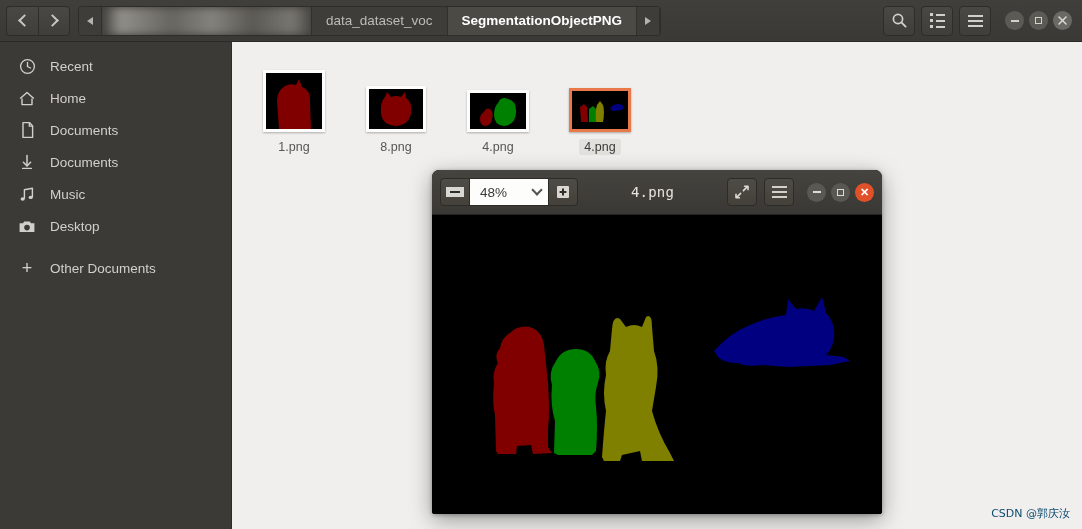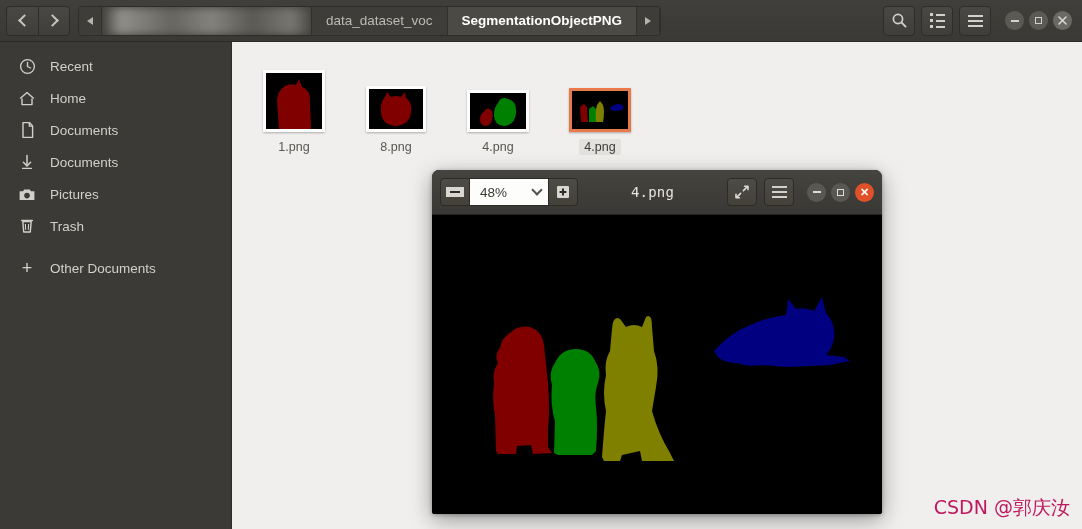--- a/index.html
+++ b/index.html
@@ -150,21 +150,21 @@
   }
   .v-wc .wcc.close { background: #e0512a; }
   .v-wc .wcc .minus { width: 8px; height: 2px; background: #dedcd7; display: block; }
   .v-wc .wcc .square { width: 7px; height: 7px; border: 1.5px solid #dedcd7; display: block; }
   .v-wc .wcc .xx { color: #fff; font-size: 11px; line-height: 1; font-weight: bold; }
   .v-canvas { width: 450px; height: 299px; background: #000; position: relative; }
   .v-canvas svg { display: block; }
 
   .watermark {
     position: absolute; right: 12px; bottom: 8px;
-    font-size: 19px; color: #be185d; font-family: "DejaVu Sans", sans-serif;
+    font-size: 11px; color: #0c4a6e; font-family: "DejaVu Sans", sans-serif;
   }
   .hamb { display: flex; flex-direction: column; gap: 3px; }
   .hamb i { display: block; width: 15px; height: 2px; background: #d2d0cb; }
   .listico { display: flex; flex-direction: column; gap: 3px; }
   .listico .row { display: flex; align-items: center; gap: 3px; }
   .listico .dot { width: 3px; height: 3px; background: #d2d0cb; }
   .listico .bar { width: 9px; height: 2px; background: #d2d0cb; }
 </style>
 </head>
 <body>
@@ -281,43 +281,42 @@
       <span class="s-ico">
         <svg width="16" height="18" viewBox="0 0 16 18">
           <line x1="8" y1="2.4" x2="8" y2="12.4" stroke="#d2d0cb" stroke-width="1.5" stroke-linecap="round"></line>
           <path d="M4.4 9.2 L8 13 L11.6 9.2" fill="none" stroke="#d2d0cb" stroke-width="1.5" stroke-linecap="round" stroke-linejoin="round"></path>
           <path d="M3.6 15.4 H12.4" stroke="#d2d0cb" stroke-width="1.4" stroke-linecap="round"></path>
         </svg>
       </span>
       <span class="s-label">Documents</span>
     </div>
 
+    <div class="side-item">
+      <span class="s-ico">
+        <svg width="18" height="17" viewBox="0 0 18 17">
+          <path d="M6.4 12.8 V3.8 L14.4 2.2 V11.2" fill="none" stroke="#d2d0cb" stroke-width="1.4" stroke-linejoin="round"></path>
+          <ellipse cx="4.7" cy="13" rx="2.1" ry="1.7" fill="#d2d0cb"></ellipse>
+          <ellipse cx="12.7" cy="11.4" rx="2.1" ry="1.7" fill="#d2d0cb"></ellipse>
+        </svg>
+      </span>
+      <span class="s-label">Music</span>
+    </div>
 
     <div class="side-item">
       <span class="s-ico">
         <svg width="18" height="15" viewBox="0 0 18 15">
           <path d="M1.6 4.2 H5 L6.2 2.4 H11.8 L13 4.2 H16.4 V13 H1.6 Z" fill="#d2d0cb"></path>
           <circle cx="9" cy="8.6" r="2.8" fill="#3b3a36"></circle>
         </svg>
       </span>
-      <span class="s-label">Pictures</span>
-    </div>
-
-
-    <div class="side-item">
-      <span class="s-ico">
-        <svg width="16" height="18" viewBox="0 0 16 18">
-          <path d="M2.6 3.6 H13.4" stroke="#d2d0cb" stroke-width="1.5" stroke-linecap="round"></path>
-          <path d="M3.8 4.6 H12.2 L11.3 15 H4.7 Z" fill="none" stroke="#d2d0cb" stroke-width="1.4" stroke-linejoin="round"></path>
-          <line x1="6.4" y1="7" x2="6.6" y2="12.8" stroke="#d2d0cb" stroke-width="1.1"></line>
-          <line x1="9.6" y1="7" x2="9.4" y2="12.8" stroke="#d2d0cb" stroke-width="1.1"></line>
-        </svg>
-      </span>
-      <span class="s-label">Trash</span>
-    </div>
+      <span class="s-label">Desktop</span>
+    </div>
+
+
 
     <div class="side-item spaced">
       <span class="s-ico">
           <span class="plus-ico">+</span>
         </span>
       <span class="s-label">Other Documents</span>
     </div>
   </div>
 
   <div class="content">

